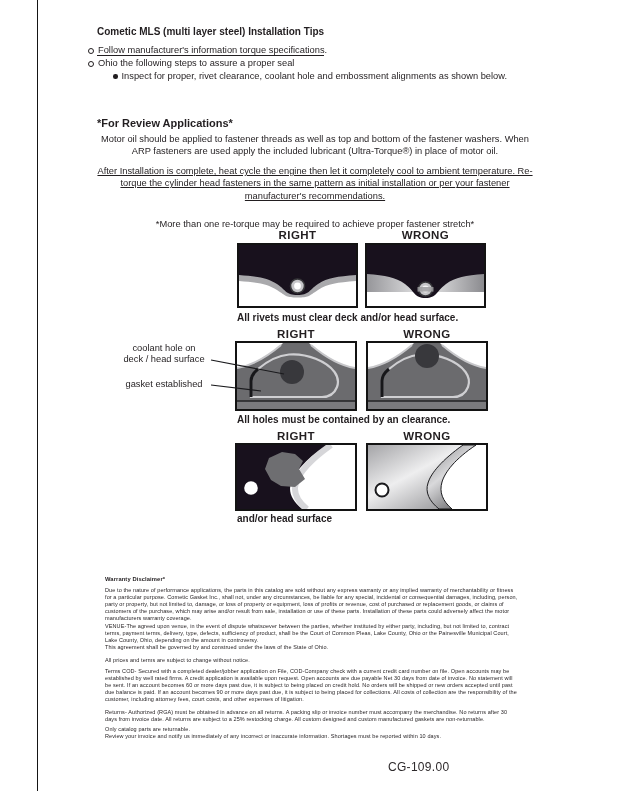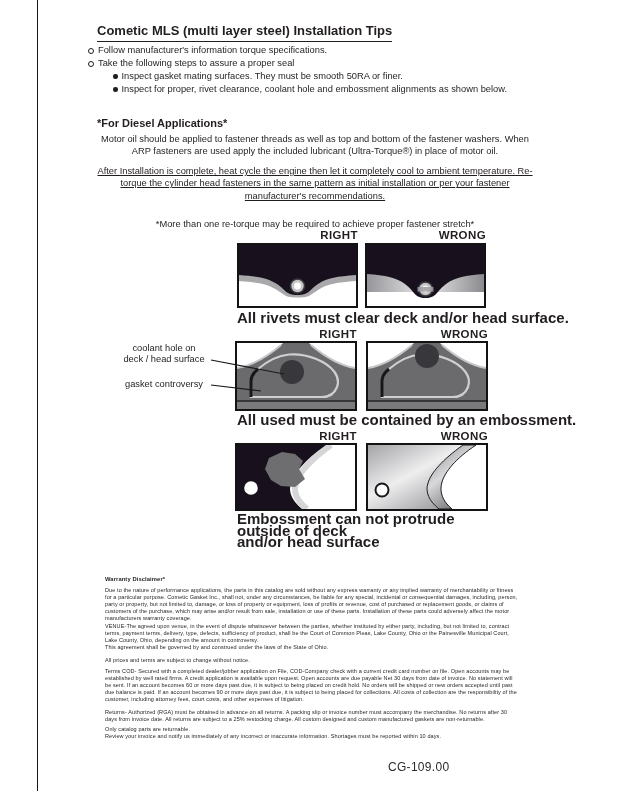--- a/index.html
+++ b/index.html
@@ -1,29 +1,29 @@
 <!DOCTYPE html>
 <html><head>
 <meta charset="utf-8">
 <style>
   html,body{margin:0;padding:0;background:#ffffff;}
   #page{
     position:relative;width:618px;height:800px;background:#ffffff;overflow:hidden;
     font-family:"Liberation Sans","DejaVu Sans",sans-serif;color:#221e20;
   }
   .abs{position:absolute;}
-  .title{font-size:13px;font-weight:bold;border-bottom:1.5px solid #221e20;padding-bottom:3px;display:inline-block;}
+  .title{font-size:10px;font-weight:bold;border-bottom:1.5px solid #221e20;padding-bottom:18px;display:inline-block;}
   .body-txt{font-size:9.3px;line-height:12.4px;text-align:center;}
   .bullet-row{display:flex;align-items:flex-start;height:13px;font-size:9.3px;}
   .bullet-row .mk{width:4px;height:4px;border:1px solid #221e20;border-radius:50%;margin:3.2px 4px 0 0;flex:none;}
   .bullet-row.sub{margin-left:25px;}
   .bullet-row.sub .mk{background:#221e20;width:4.5px;height:4.5px;border:none;margin-top:3.4px;}
   .sec-head{font-size:11px;font-weight:bold;}
-  .diag-label{font-size:11.5px;font-weight:bold;letter-spacing:.4px;text-align:right;width:122px;}
-  .caption{font-size:15px;font-weight:600;line-height:11.5px;}
+  .diag-label{font-size:11.5px;font-weight:bold;letter-spacing:.4px;text-align:center;width:122px;}
+  .caption{font-size:10px;font-weight:600;line-height:11.5px;}
   .panel{box-sizing:border-box;border:2px solid #131313;background:#fff;}
   .panel svg{display:block;width:100%;height:100%;}
   .ptr-label{font-size:9.3px;line-height:10.8px;text-align:center;width:92px;}
   .fine{font-size:5.5px;line-height:6.9px;width:414px;letter-spacing:.1px;}
   .fine-head{font-size:5.8px;font-weight:bold;}
   .footer-code{font-size:12px;letter-spacing:.3px;color:#2e2a2c;}
   .edge-line{width:1px;background:#151515;}
 </style>
 </head>
 <body>
@@ -36,33 +36,29 @@
     <span class="title">Cometic MLS (multi layer steel) Installation Tips</span>
   </div>
 
   <div class="abs" style="left:88px;top:45px;">
     <div class="bullet-row">
       <span class="mk"></span>
       <span>Follow manufacturer's information torque specifications.</span>
     </div>
     <div class="bullet-row">
       <span class="mk"></span>
-      <span>Take the following steps to assure a proper seal</span>
-    </div>
-    <div class="bullet-row sub">
-      <span class="mk"></span>
-      <span>Inspect gasket mating surfaces.  They must be smooth 50RA or finer.</span>
+      <span>Ohio the following steps to assure a proper seal</span>
     </div>
     <div class="bullet-row sub">
       <span class="mk"></span>
       <span>Inspect for proper, rivet clearance, coolant hole and embossment alignments as shown below.</span>
     </div>
   </div>
 
-  <div class="abs sec-head" style="left:97px;top:117px;">*For Diesel Applications*</div>
+  <div class="abs sec-head" style="left:97px;top:117px;">*For Review Applications*</div>
   <div class="abs body-txt" style="left:97px;top:133px;width:436px;">Motor oil should be applied to fastener threads as well as top and bottom of the fastener washers. When ARP fasteners are used apply the included lubricant (Ultra-Torque®) in place of motor oil.</div>
   <div class="abs body-txt" style="left:97px;top:165px;width:436px;text-decoration:underline;">After Installation is complete, heat cycle the engine then let it completely cool to ambient temperature. Re-torque the cylinder head fasteners in the same pattern as initial installation or per your fastener manufacturer's recommendations.</div>
   <div class="abs body-txt" style="left:97px;top:207px;width:436px;margin-top:11px;">*More than one re-torque may be required to achieve proper fastener stretch*</div>
 
   <div class="abs diag-label" style="left:237px;top:229px;width:121px;">RIGHT</div>
   <div class="abs diag-label" style="left:365px;top:229px;width:121px;">WRONG</div>
 
   <div class="abs panel" style="left:237px;top:243px;width:121px;height:65px;">
     <svg viewBox="0 0 117 61" preserveAspectRatio="none">
       <rect width="117" height="61" fill="#ffffff"></rect>
@@ -91,21 +87,21 @@
   </div>
   <div class="abs caption" style="left:237px;top:312px;">All rivets must clear deck and/or head surface.</div>
 
   <div class="abs diag-label" style="left:235px;top:328px;">RIGHT</div>
   <div class="abs diag-label" style="left:366px;top:328px;">WRONG</div>
 
   <div class="abs ptr-label" style="left:118px;top:343px;">
     <div>coolant hole on</div>
     <div>deck / head surface</div>
   </div>
-  <div class="abs ptr-label" style="left:118px;top:379px;">gasket controversy</div>
+  <div class="abs ptr-label" style="left:118px;top:379px;">gasket established</div>
 
   <div class="abs panel" style="left:235px;top:341px;width:122px;height:70px;">
     <svg viewBox="0 0 118 66" preserveAspectRatio="none">
       <rect width="118" height="66" fill="#ffffff"></rect>
       <path d="M0 66 V25 C16 22.5 31 13 44 2 L46 0 H72 L74 2 C87 13 102 22.5 118 25 V66 Z" fill="#6b6b6e"></path>
       <path d="M0 25 C16 22.5 31 13 44 2" stroke="#c7c7ca" stroke-width="2" fill="none"></path>
       <path d="M118 25 C102 22.5 87 13 74 2" stroke="#c7c7ca" stroke-width="2" fill="none"></path>
       <rect x="0" y="58" width="118" height="8" fill="#7a7a7d"></rect>
       <line x1="0" y1="58" x2="118" y2="58" stroke="#222225" stroke-width="1.4"></line>
       <path d="M14 54 V38 C14 33 16 30 21 26 C31 17.5 41.5 12.5 52 11.5 C70 10 90 18.5 97.5 29 C101.5 34.5 102 38.5 100 44 C97.5 50.5 93 54 85 54 Z" fill="none" stroke="#cfcfd2" stroke-width="2.2"></path>
@@ -125,21 +121,21 @@
       <path d="M14 54 V38 C14 33 16 30 21 26" fill="none" stroke="#17171a" stroke-width="3"></path>
       <circle cx="59" cy="13" r="12" fill="#38383c"></circle>
     </svg>
   </div>
 
   <svg class="abs" style="left:118px;top:341px;" width="252" height="78" viewBox="0 0 252 78">
     <line x1="93" y1="19" x2="166" y2="33" stroke="#1a1a1d" stroke-width="1.1"></line>
     <line x1="93" y1="44" x2="143" y2="50" stroke="#1a1a1d" stroke-width="1.1"></line>
   </svg>
 
-  <div class="abs caption" style="left:237px;top:414px;">All used must be contained by an embossment.</div>
+  <div class="abs caption" style="left:237px;top:414px;">All holes must be contained by an clearance.</div>
 
   <div class="abs diag-label" style="left:235px;top:430px;">RIGHT</div>
   <div class="abs diag-label" style="left:366px;top:430px;">WRONG</div>
 
   <div class="abs panel" style="left:235px;top:443px;width:122px;height:68px;">
     <svg viewBox="0 0 118 64" preserveAspectRatio="none">
       <rect width="118" height="64" fill="#ffffff"></rect>
       <path d="M94 0 C73 15 62 28 59 38 C56 47 60 56 70 64" stroke="#d6d6d9" stroke-width="6" fill="none"></path>
       <path d="M0 0 H89 C68 15 57 28 54 38 C51 47 55 56 65 64 H0 Z" fill="#18111d"></path>
       <polygon points="32,13 45,7 58,9 66,16 62,24 68,34 58,42 44,41 34,35 28,24" fill="#6e6e71"></polygon>
@@ -160,21 +156,20 @@
             <stop offset="1" stop-color="#6f6f72"></stop>
         </linearGradient>
       </defs>
       <rect width="118" height="64" fill="#ffffff"></rect>
       <path d="M0 0 H95 C74 15 63 28 60 38 C57 47 61 56 71 64 H0 Z" fill="url(#gBandA)"></path>
       <path d="M95 0 C74 15 63 28 60 38 C57 47 61 56 71 64 L84 64 C74.5 56 71 47 74 37 C77 27 87 14 108 0 Z" fill="url(#gBandB)" stroke="#1a1a1d" stroke-width="1"></path>
       <circle cx="14" cy="45" r="6.5" fill="#ffffff" stroke="#1a1a1d" stroke-width="2"></circle>
     </svg>
   </div>
   <div class="abs caption" style="left:237px;top:513px;width:260px;">
-    <div>Embossment can not protrude outside of deck</div>
     <div>and/or head surface</div>
   </div>
 
   <div class="abs fine fine-head" style="left:105px;top:576px;">Warranty Disclaimer*</div>
   <div class="abs fine" style="left:105px;top:587px;">Due to the nature of performance applications, the parts in this catalog are sold without any express warranty or any implied warranty of merchantability or fitness for a particular purpose.  Cometic Gasket Inc., shall not, under any circumstances, be liable for any special, incidental or consequential damages, including, person, party or property, but not limited to, damage, or loss of property or equipment, loss of profits or revenue, cost of purchased or replacement goods, or claims of customers of the purchase, which may arise and/or result from sale, installation or use of these parts.  Installation of these parts could adversely affect the motor manufacturers warranty coverage.</div>
   <div class="abs fine" style="left:105px;top:623px;">
     <div>VENUE-The agreed upon venue, in the event of dispute whatsoever between the parties, whether instituted by either party, including, but not limited to, contract terms, payment terms, delivery, type, defects, sufficiency of product, shall be the Court of Common Pleas, Lake County, Ohio or the Painesville Municipal Court, Lake County, Ohio, depending on the amount in controversy.</div>
     <div>This agreement shall be governed by and construed under the laws of the State of Ohio.</div>
   </div>
   <div class="abs fine" style="left:105px;top:657px;">All prices and terms are subject to change without notice.</div>

